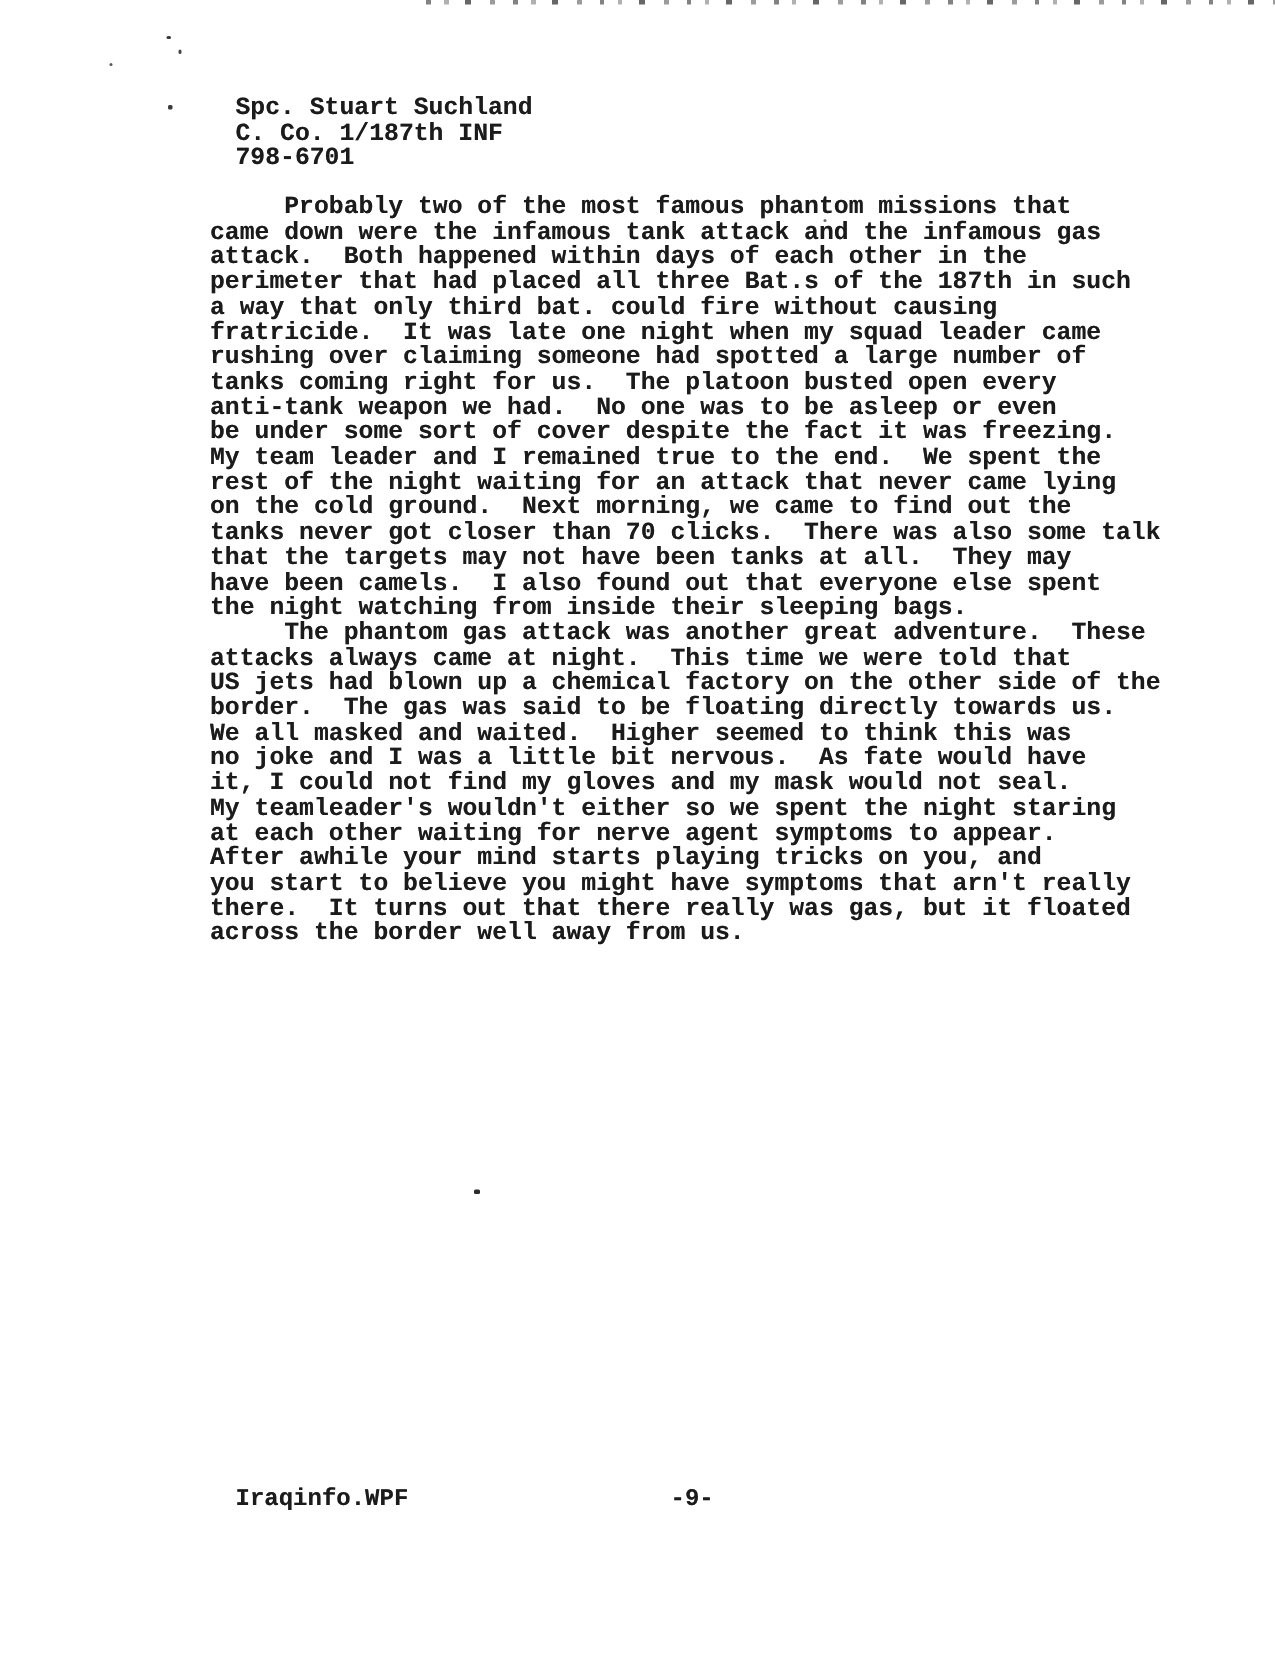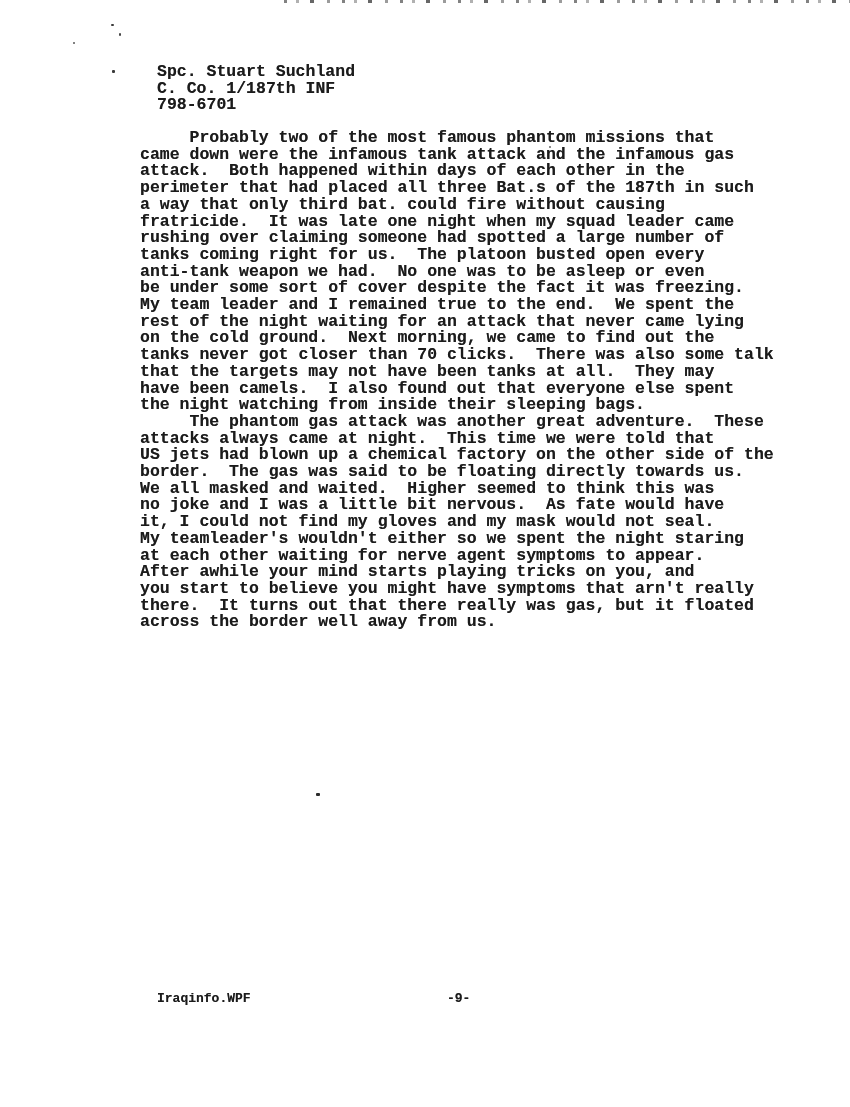--- a/index.html
+++ b/index.html
@@ -31,21 +31,21 @@
   .body-text    { left: 112px; top: 130px; }
   .page-footer {
     position: absolute;
     left: 0; top: 991px;
     width: 100%;
     height: 18px;
   }
   .page-footer span {
     position: absolute;
     font-family: "Liberation Mono", monospace;
-    font-size: 13px;
+    font-size: 16px;
     line-height: 16.7px;
     font-weight: bold;
     color: var(--ink, #1b1b1b);
     white-space: pre;
     text-shadow: 0 0 0.4px rgba(20,20,20,0.55);
   }
   .footer-filename { left: 129px; }
   .footer-pagenum  { left: 419px; }
   
   .top-edge-noise {

